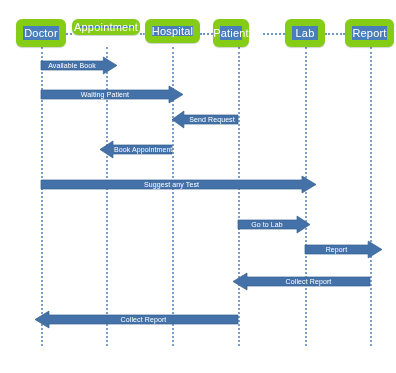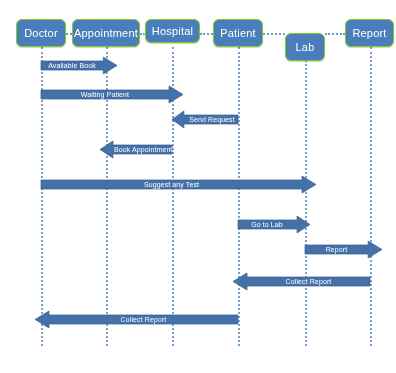--- a/index.html
+++ b/index.html
@@ -19,21 +19,21 @@
     overflow: hidden;
   }
 
   
   .participant {
     position: absolute;
     box-sizing: border-box;
     height: 28px;
     border-radius: 6px;
     background: #4a7ebb;
-    border: 1px solid #84cc16;
+    border: 7px solid #84cc16;
     color: #ffffff;
     font-size: 11px;
     display: flex;
     align-items: center;
     justify-content: center;
     letter-spacing: .2px;
     white-space: nowrap;
     box-shadow: 0 1px 1px rgba(0,0,0,.18);
   }
 
@@ -95,30 +95,30 @@
       <div class="lifeline" style="left: 106px; top: 47px; height: 299px;"></div>
       <div class="lifeline" style="left: 172px; top: 47px; height: 299px;"></div>
       <div class="lifeline" style="left: 238px; top: 47px; height: 299px;"></div>
       <div class="lifeline" style="left: 305px; top: 47px; height: 299px;"></div>
       <div class="lifeline" style="left: 370px; top: 47px; height: 299px;"></div>
     </div>
   <div id="participants">
       <div class="participant" style="left: 16px; top: 19px; width: 50px; height: 28px;">
         <span>Doctor</span>
       </div>
-      <div class="participant" style="left: 72px; top: 19px; width: 68px; height: 28px;">
+      <div class="participant" style="left: 72px; top: 19px; width: 68px; height: 16px;">
         <span>Appointment</span>
       </div>
       <div class="participant" style="left: 145px; top: 19px; width: 55px; height: 24px;">
         <span>Hospital</span>
       </div>
-      <div class="participant" style="left: 213px; top: 19px; width: 50px; height: 28px;">
+      <div class="participant" style="left: 213px; top: 19px; width: 36px; height: 28px;">
         <span>Patient</span>
       </div>
-      <div class="participant" style="left: 285px; top: 33px; width: 40px; height: 28px;">
+      <div class="participant" style="left: 285px; top: 19px; width: 40px; height: 28px;">
         <span>Lab</span>
       </div>
       <div class="participant" style="left: 345px; top: 19px; width: 49px; height: 28px;">
         <span>Report</span>
       </div>
     </div>
   <div id="messages">
       <div class="message dir-right" style="left: 41px; top: 57px; width: 76px; height: 17px;">
         <svg viewBox="0 0 76 17" preserveAspectRatio="none">
           <polygon points="0,4 62.32,4 62.32,0 76,8.5 62.32,17 62.32,13 0,13" fill="#4472a8" stroke="#35608f" stroke-width="0.7"></polygon>

